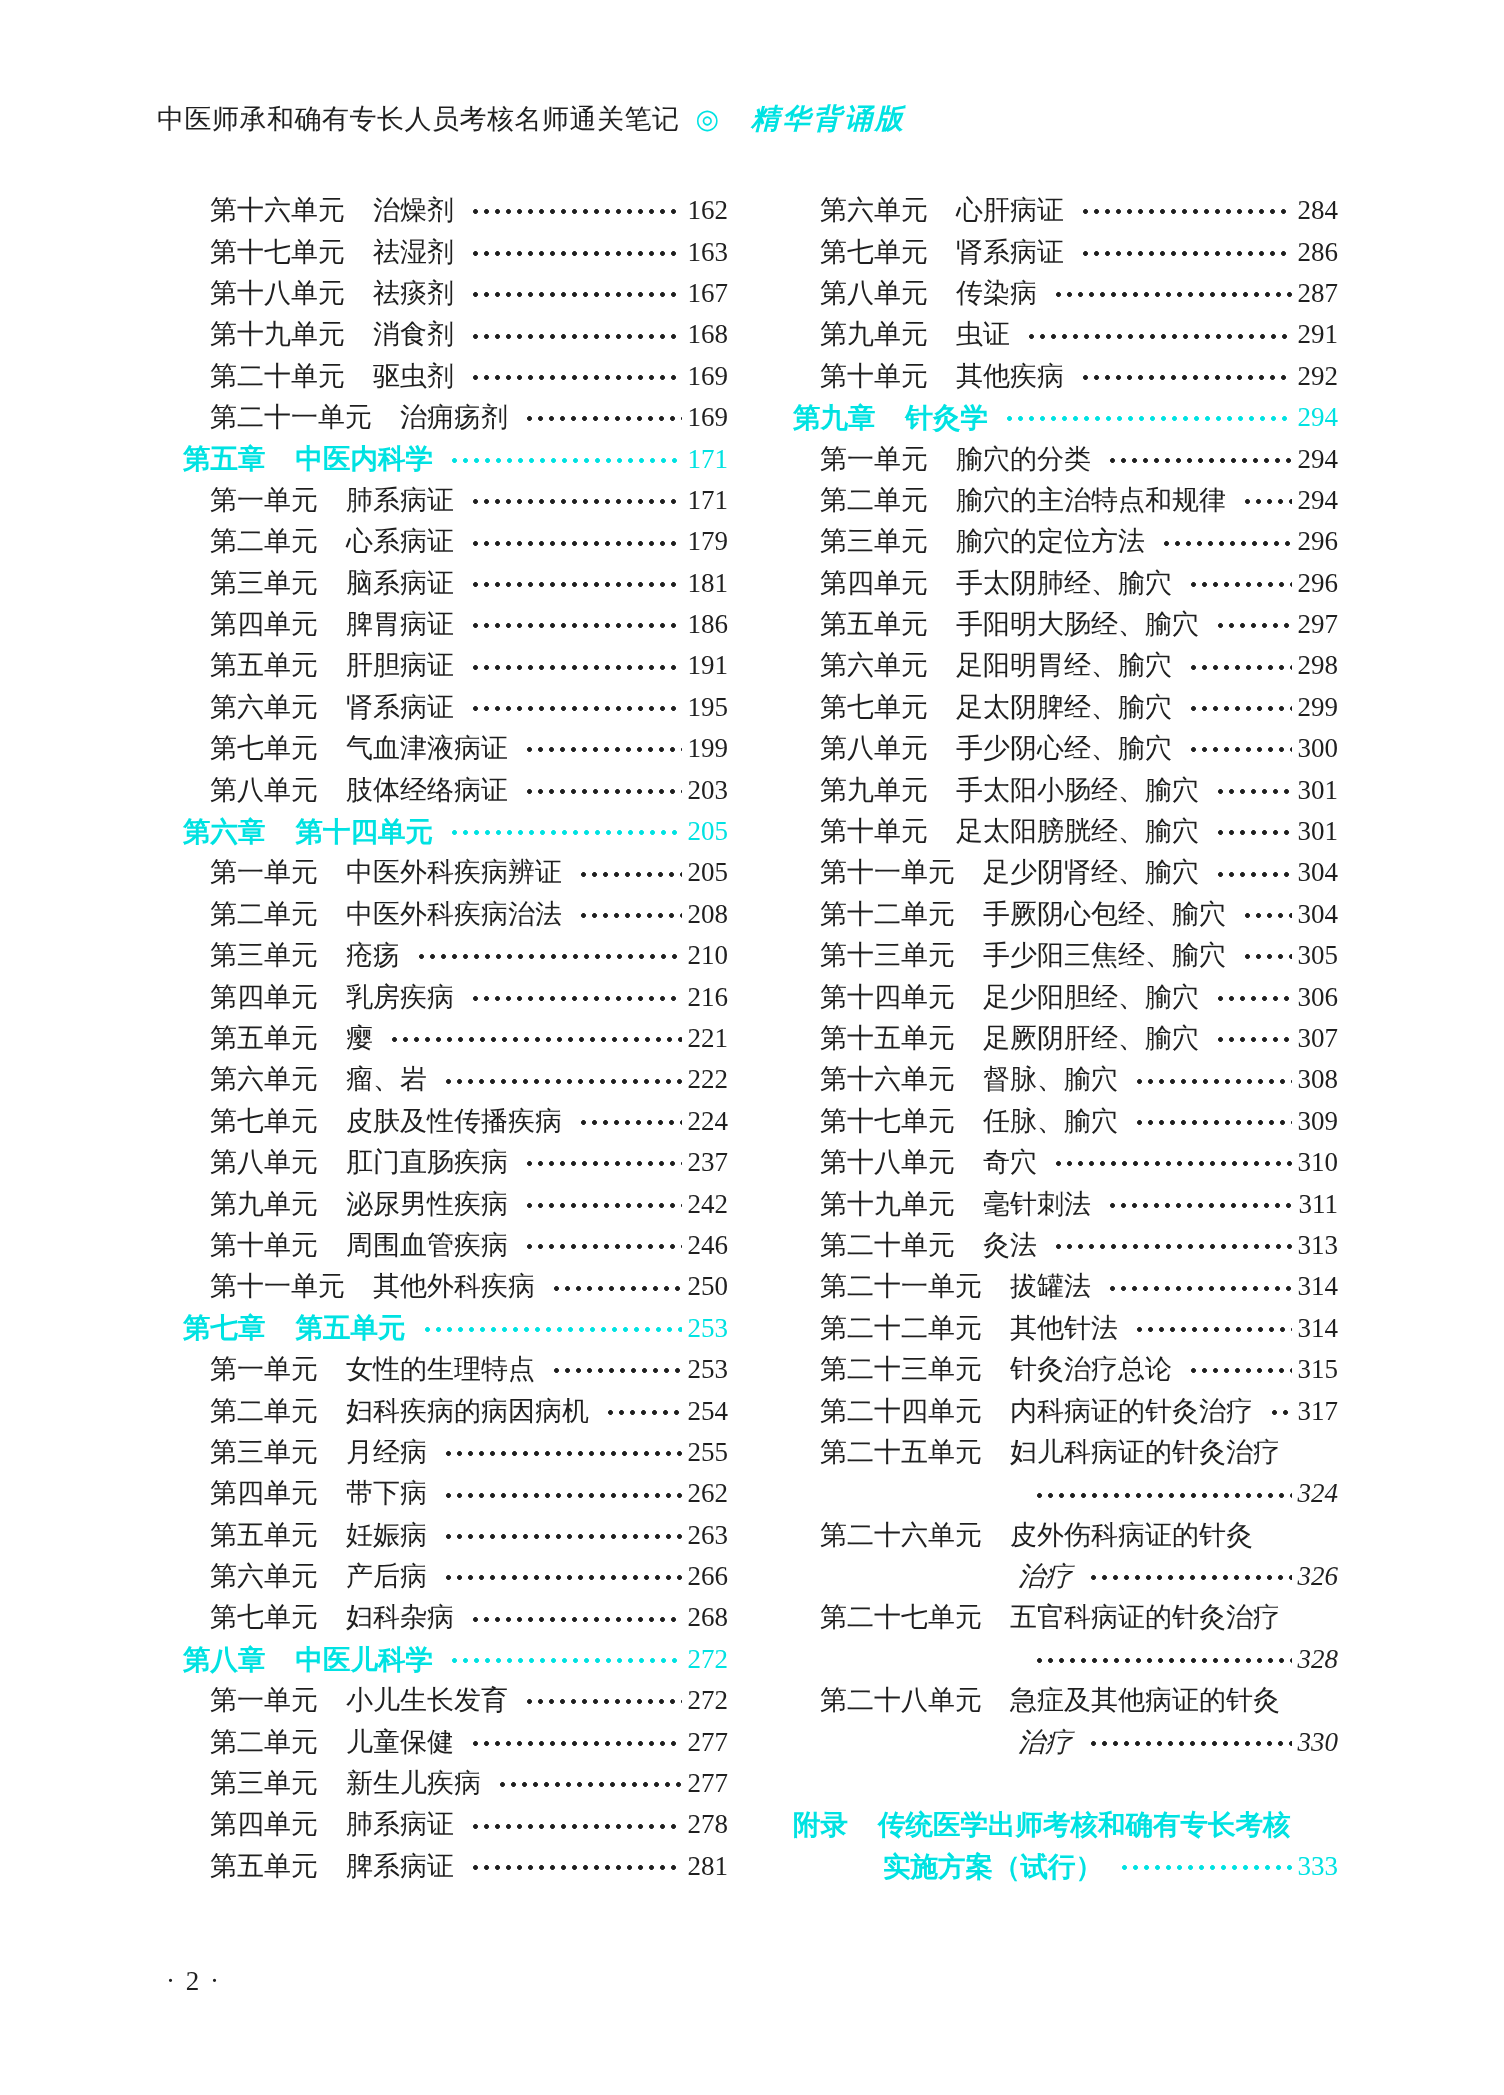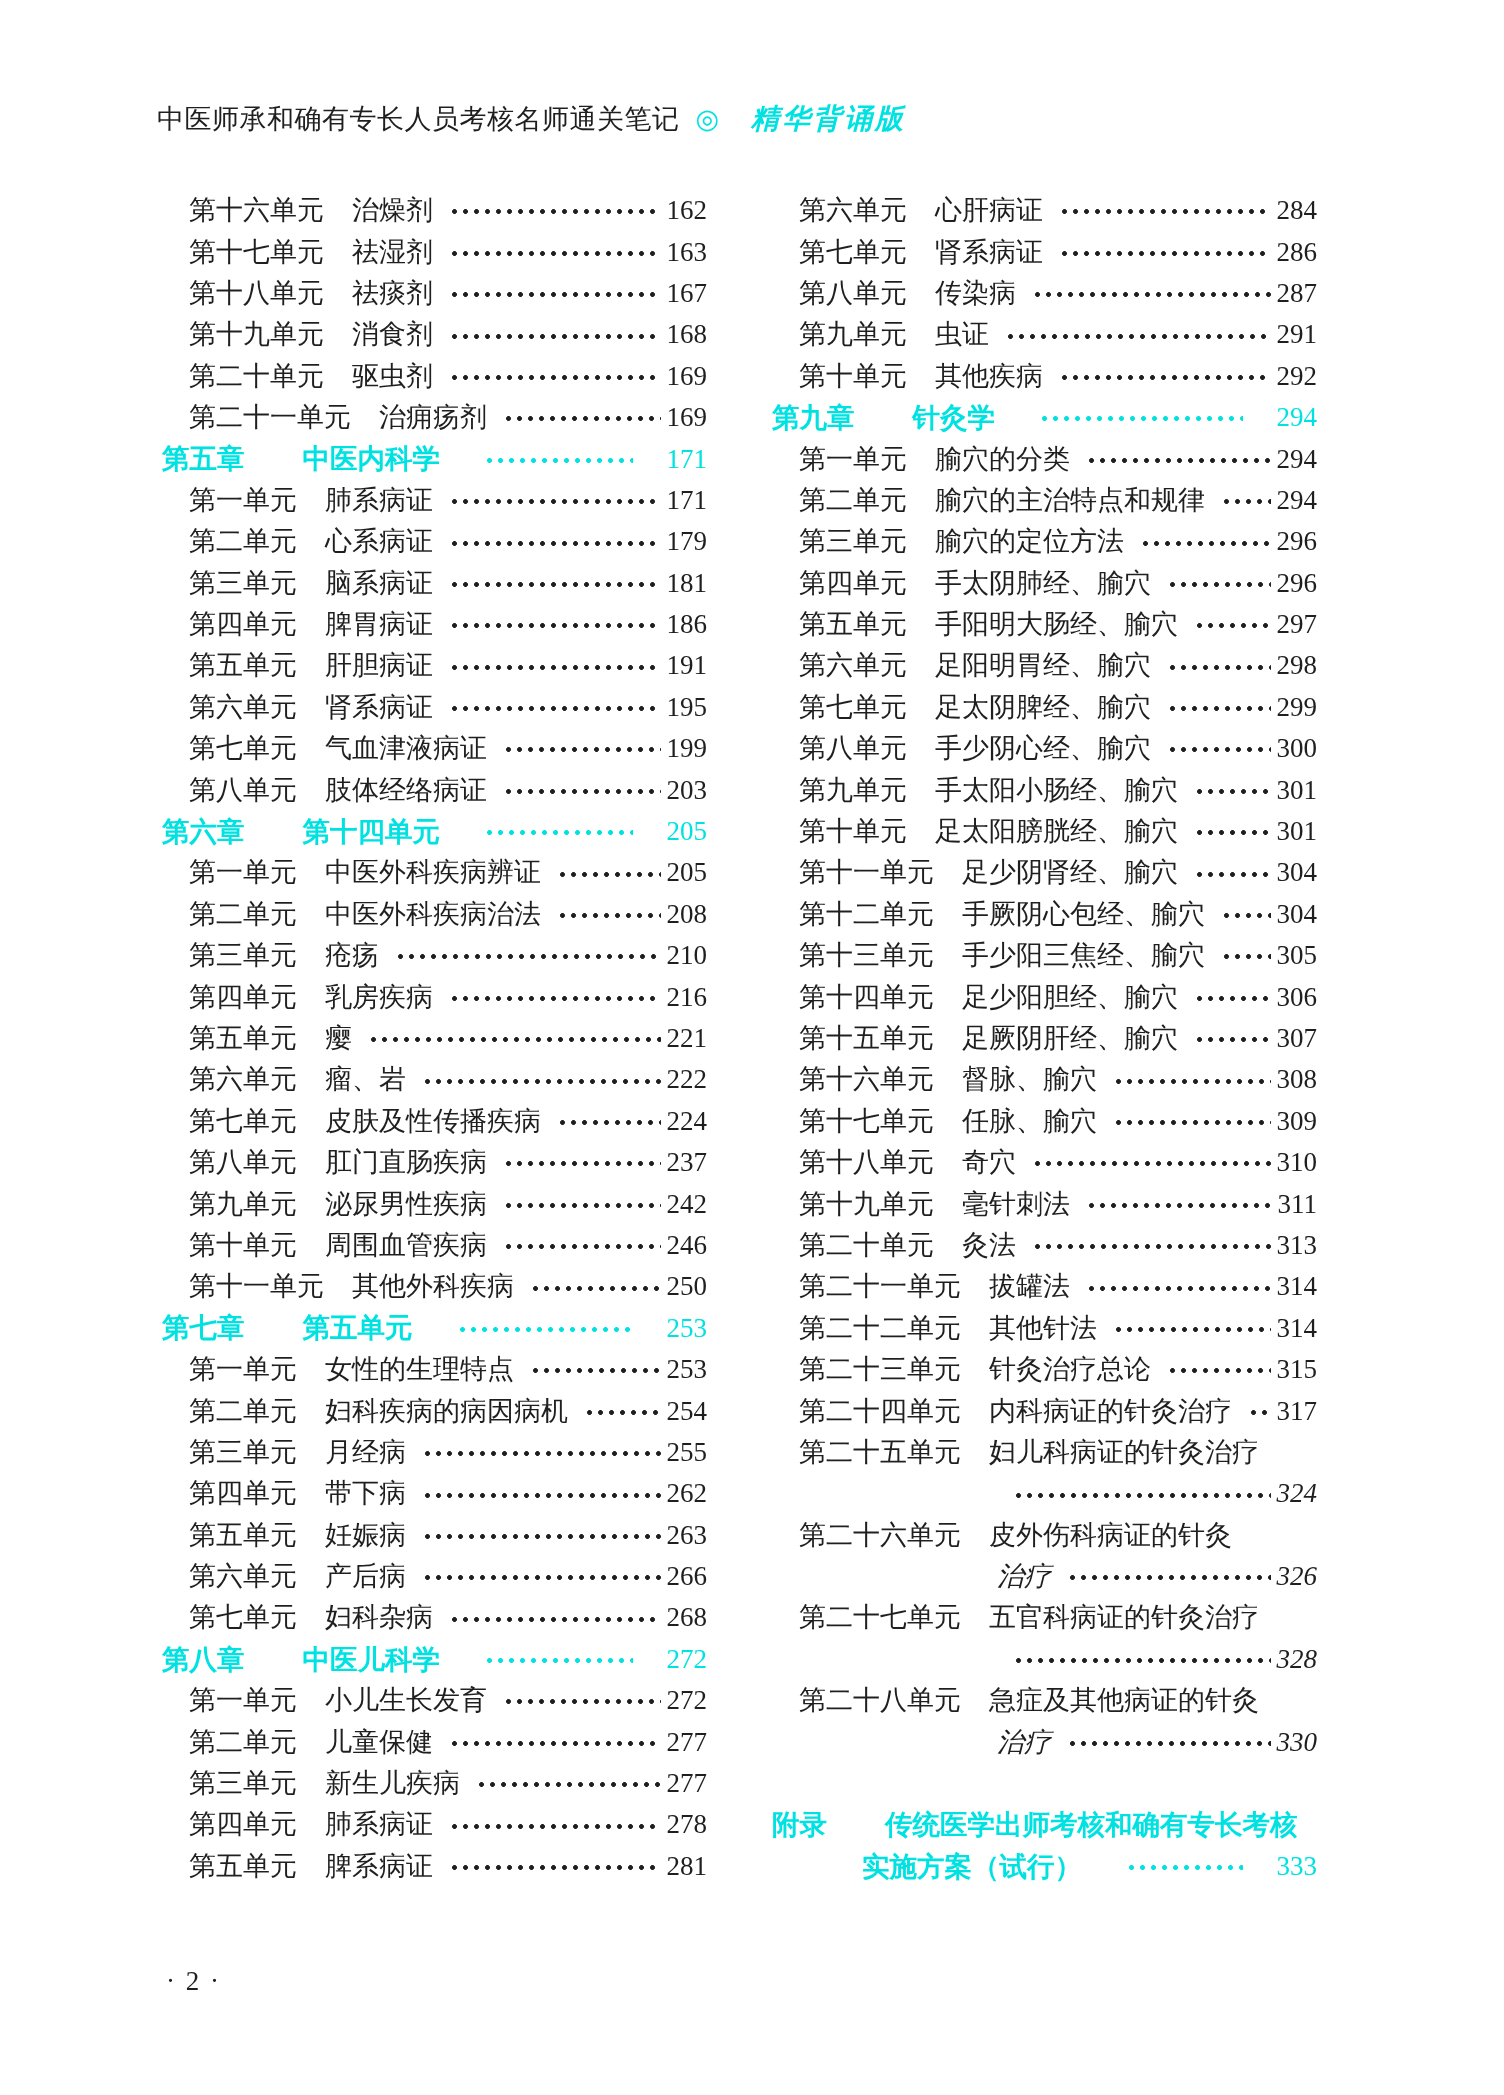--- a/index.html
+++ b/index.html
@@ -13,31 +13,30 @@
   
   .header{position:absolute; left:157px; top:100px; display:flex; align-items:baseline; white-space:nowrap;}
   .header .btitle{font-size:27px; letter-spacing:0.5px;}
   .header .circ{color:var(--accent); font-size:27px; margin-left:16px;}
   .header .edition{
     color:var(--accent); font-size:28px; font-weight:bold; font-style:italic;
     margin-left:32px; letter-spacing:3px;
     font-family:"Liberation Serif","DejaVu Serif",serif;
   }
   
-  .toc{position:absolute; left:162px; top:190px; display:flex;}
+  .toc{position:absolute; left:183px; top:190px; display:flex;}
   .col{width:545px; display:flex; flex-direction:column;}
   .col + .col{margin-left:65px;}
   .row{height:41.4px; display:flex; align-items:center; font-size:27px; line-height:1; white-space:nowrap;}
   .r-unit,.r-open{padding-left:27px;}
   .r-cont{padding-left:225px;font-style:italic;}
   .r-acont{padding-left:90px;}
   .r-chapter,.r-appendix,.r-acont{
     color:var(--accent); font-weight:bold; font-size:27.5px;
     font-family:"DejaVu Sans","Liberation Sans",sans-serif;
-    gap:28px;
   }
   .lab{margin-right:28px;}
   .r-chapter .lab,.r-appendix .lab{margin-right:30px;}
   .lead{
     flex:1; height:100%; margin:0 6px 0 14px;
     background-image:radial-gradient(circle, currentColor 2.1px, transparent 2.7px);
     background-size:11px 11px; background-repeat:repeat-x; background-position:2px 54%;
   }
   .pg{font-family:"Liberation Serif","DejaVu Serif",serif; font-size:27px; font-weight:normal;}
   

